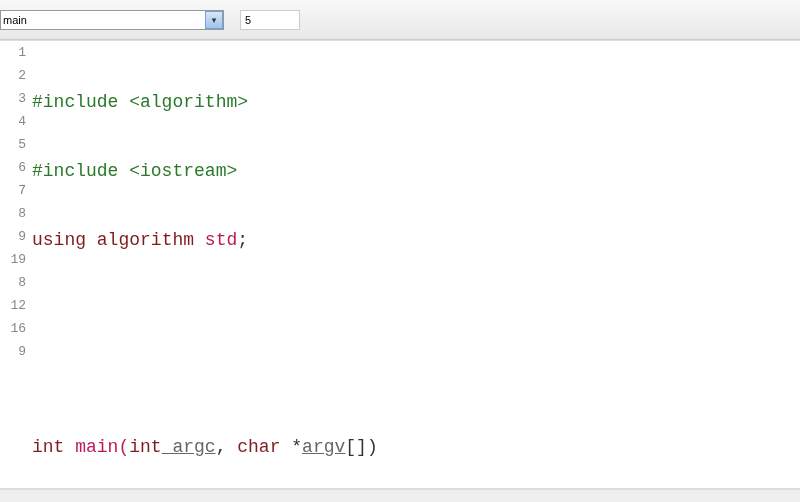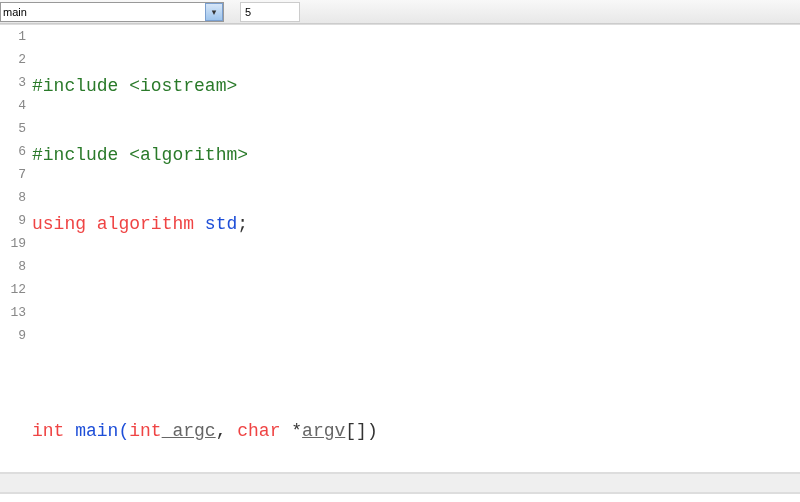--- a/index.html
+++ b/index.html
@@ -7,21 +7,21 @@
     font-family: "Courier New", monospace;
     font-size: 16px;
     background: #fff;
     width: 800px;
     height: 502px;
     overflow: hidden;
   }
   .toolbar {
     display: flex;
     align-items: center;
-    height: 24px;
+    height: 40px;
     background: linear-gradient(#f8f8f8, #e8e8e8);
     border-bottom: 1px solid #ccc;
     padding: 2px 0;
     font-family: Tahoma, sans-serif;
     font-size: 11px;
   }
   .dropdown {
     width: 224px;
     height: 20px;
     border: 1px solid #999;
@@ -81,22 +81,22 @@
     left: 32px;
     top: 4px;
     right: 0;
     font-family: "Courier New", monospace;
     font-size: 18px;
     line-height: 23px;
     white-space: pre;
   }
   .line { height: 23px; }
   .kw-pp  { color: #2a7a2a; }
-  .kw-red { color: #ef4444; }
-  .ident  { color: #1d4ed8; }
+  .kw-red { color: #7f1d1d; }
+  .ident  { color: #be185d; }
   .num    { color: #b22; }
   .punct  { color: #333; }
   .under  { text-decoration: underline; color: #666; }
 
   .bottom-sep {
     height: 22px;
     background: #efefef;
     border-top: 2px solid #ddd;
     border-bottom: 2px solid #ddd;
     margin-top: 18px;
@@ -128,26 +128,26 @@
       <div>3</div>
       <div>4</div>
       <div>5</div>
       <div>6</div>
       <div>7</div>
       <div>8</div>
       <div>9</div>
       <div>19</div>
       <div>8</div>
       <div>12</div>
-      <div>13</div>
+      <div>16</div>
       <div>9</div>
     </div>
   <div class="code">
+    <div class="line"><span class="kw-pp">#include </span><span class="kw-pp">&lt;algorithm&gt;</span></div>
     <div class="line"><span class="kw-pp">#include </span><span class="kw-pp">&lt;iostream&gt;</span></div>
-    <div class="line"><span class="kw-pp">#include </span><span class="kw-pp">&lt;algorithm&gt;</span></div>
     <div class="line"><span class="kw-red">using</span><span class="kw-red"> algorithm </span><span class="ident">std</span><span class="punct">;</span></div>
     <div class="line"></div>
     <div class="line"></div>
     <div class="line"><span class="kw-red">int</span><span class="ident"> main(</span><span class="kw-red">int</span><span class="under"> argc</span><span class="punct">, </span><span class="kw-red">char</span><span class="punct"> *</span><span class="under">argv</span><span class="punct">[])</span></div>
     
     
     
     
     
     

